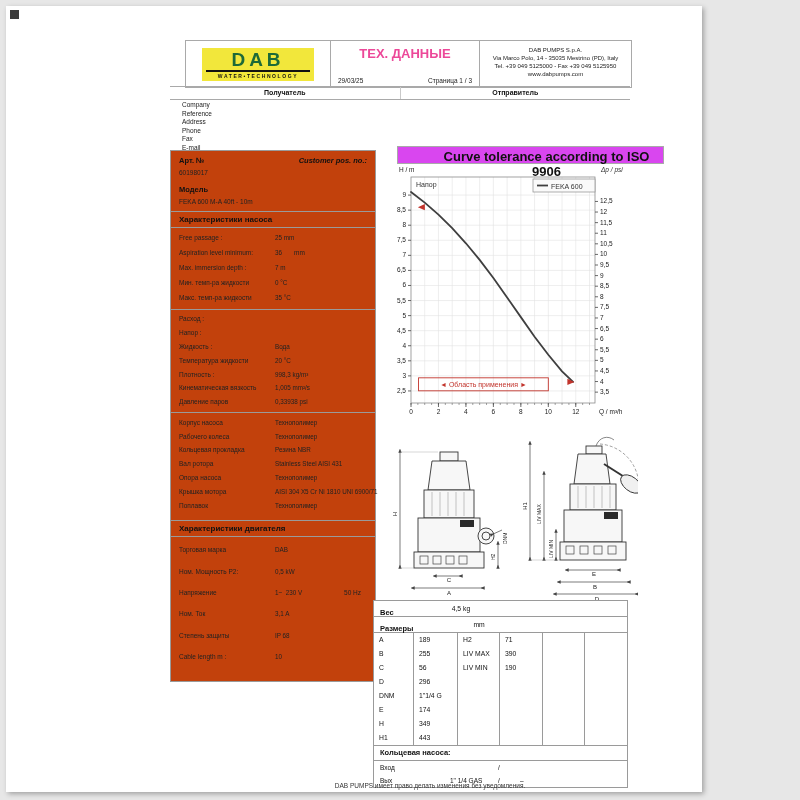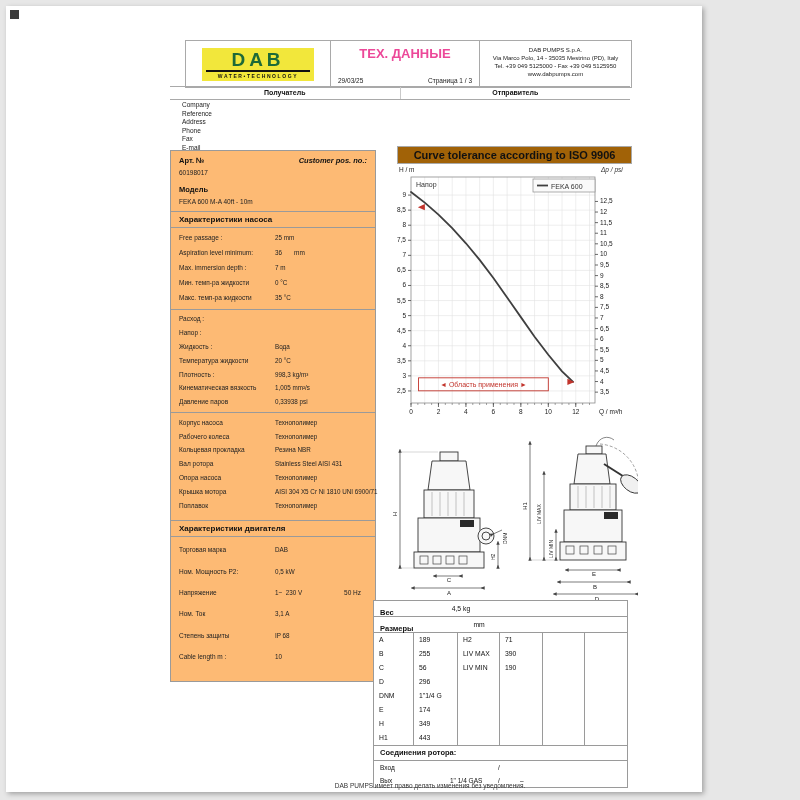--- a/index.html
+++ b/index.html
@@ -20,21 +20,21 @@
   .logo-tag{font-size:5px;font-weight:bold;color:#111;letter-spacing:1.6px;padding-top:1px;}
   .doc-title{font-size:13px;font-weight:bold;text-align:center;padding-top:5px;color:#ec4899;}
   .doc-sub{display:flex;justify-content:space-between;font-size:6.5px;color:#222;padding:0 7px 3px 7px;}
   .rs-strip{left:170px;top:86px;width:460px;height:12px;border-top:1px solid #a9a9a9;
     border-bottom:1px solid #a9a9a9;display:flex;}
   .rs-strip div{width:50%;text-align:center;font-size:7px;font-weight:bold;padding-top:2px;color:#111;}
   .rs-strip div:first-child{border-right:1px solid #c9c9c9;}
   
   .fields{left:182px;top:101px;font-size:6.5px;line-height:8.6px;color:#222;}
   
-  .leftcol{left:170px;top:150px;width:204px;border:1px solid #9a9a9a;background:#fdba74;}
+  .leftcol{left:170px;top:150px;width:204px;border:1px solid #9a9a9a;background:#c2410c;}
   .idblk{padding:5px 8px 6px 8px;}
   .idrow{display:flex;font-size:7.5px;font-weight:bold;color:#111;}
   .idrow .cpos{margin-left:auto;font-style:italic;}
   .artnum{font-size:6.5px;color:#222;padding-top:4px;}
   .modlbl{font-size:7.5px;font-weight:bold;color:#111;padding-top:9px;}
   .modval{font-size:6.5px;color:#222;padding-top:4px;}
   .section{border-top:1px solid #9a9a9a;}
   .sec-title{font-size:8px;font-weight:bold;color:#111;padding:3px 8px;border-bottom:1px solid #9a9a9a;}
   .rows{padding:2px 0 4px 0;}
   .row{display:flex;font-size:6.5px;color:#222;padding:0 8px;align-items:baseline;}
@@ -44,21 +44,21 @@
   .row .rgt{margin-left:auto;padding-right:6px;}
   .gap-a .row{padding-top:4px;padding-bottom:4px;}
   .gap-b .row{padding-top:3.4px;padding-bottom:3.4px;}
   .gap-c .row{padding-top:5.2px;padding-bottom:5.2px;}
   .gap-c{padding-bottom:8px;}
   .gap-d .row{padding-top:7.2px;padding-bottom:7.2px;}
   .gap-d{padding-bottom:14px;}
   .gap-e{padding-bottom:8px;}
   
   .chart-title{left:397px;top:146px;width:233px;height:14px;border:1px solid #a9a9a9;
-    font-size:11px;font-weight:bold;text-align:center;padding-top:2px;color:#111;background:#a16207;}
+    font-size:13px;font-weight:bold;text-align:center;padding-top:2px;color:#111;background:#d946ef;padding-left:32px;}
   .chart-box{left:397px;top:163px;width:233px;height:268px;}
   svg text{font-family:"Liberation Sans",sans-serif;}
   
   .draw-box{left:390px;top:432px;width:248px;height:172px;}
   
   .rtables{left:373px;top:600px;width:255px;background:#fff;font-size:6.8px;color:#111;}
   .t-row{border:1px solid #9a9a9a;display:flex;height:15px;align-items:center;}
   .t-row .b{font-weight:bold;font-size:7.5px;padding-left:6px;margin-top:8px;}
   .w-val{margin-left:58px;}
   .u-val{margin-left:60px;}
@@ -534,21 +534,21 @@
       <span></span>
       <span></span>
       <span></span>
       <span>H1</span>
       <span>443</span>
       <span></span>
       <span></span>
       <span></span>
       <span></span>
     </div>
-  <div class="conn-hdr">Соединения ротора:</div>
+  <div class="conn-hdr">Кольцевая насоса:</div>
   <div id="connrows">
       <div class="conn-row">
         <span class="c-label">Вход</span>
         <span class="c-val"></span>
         <span class="c-sep">/</span>
         <span class="c-val2"></span>
       </div>
       <div class="conn-row">
         <span class="c-label">Вых</span>
         <span class="c-val">1" 1/4 GAS</span>

